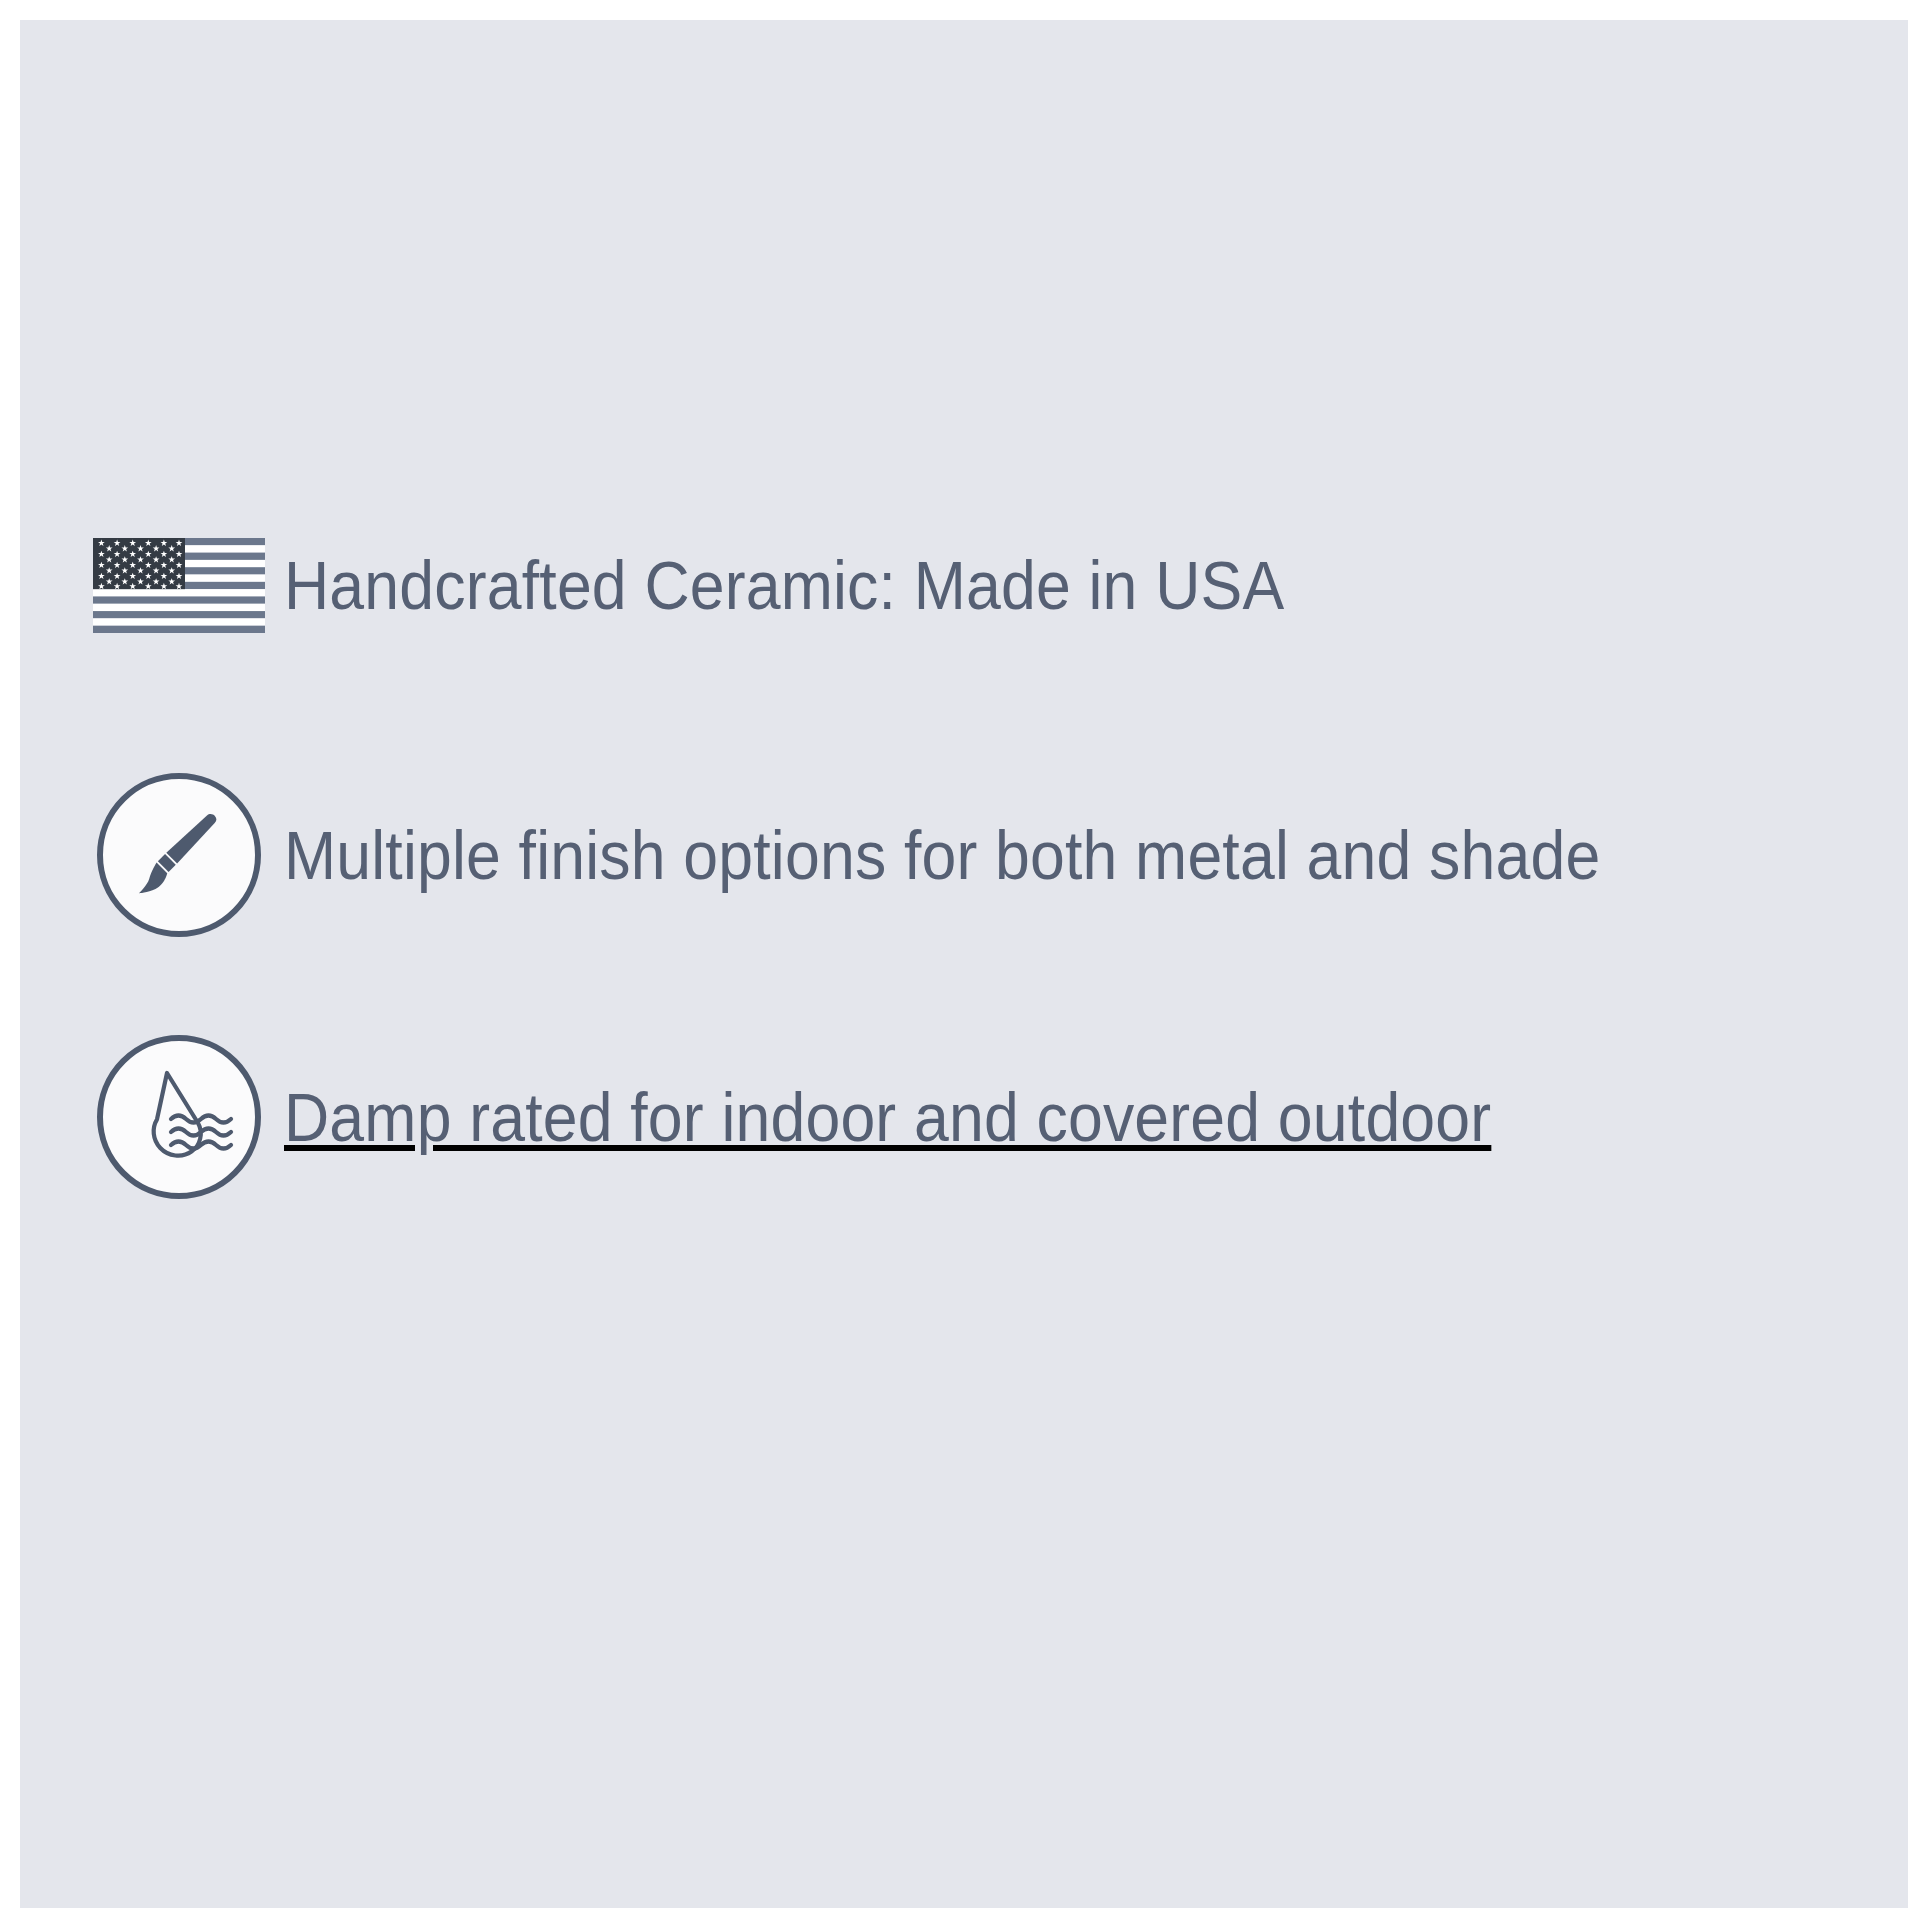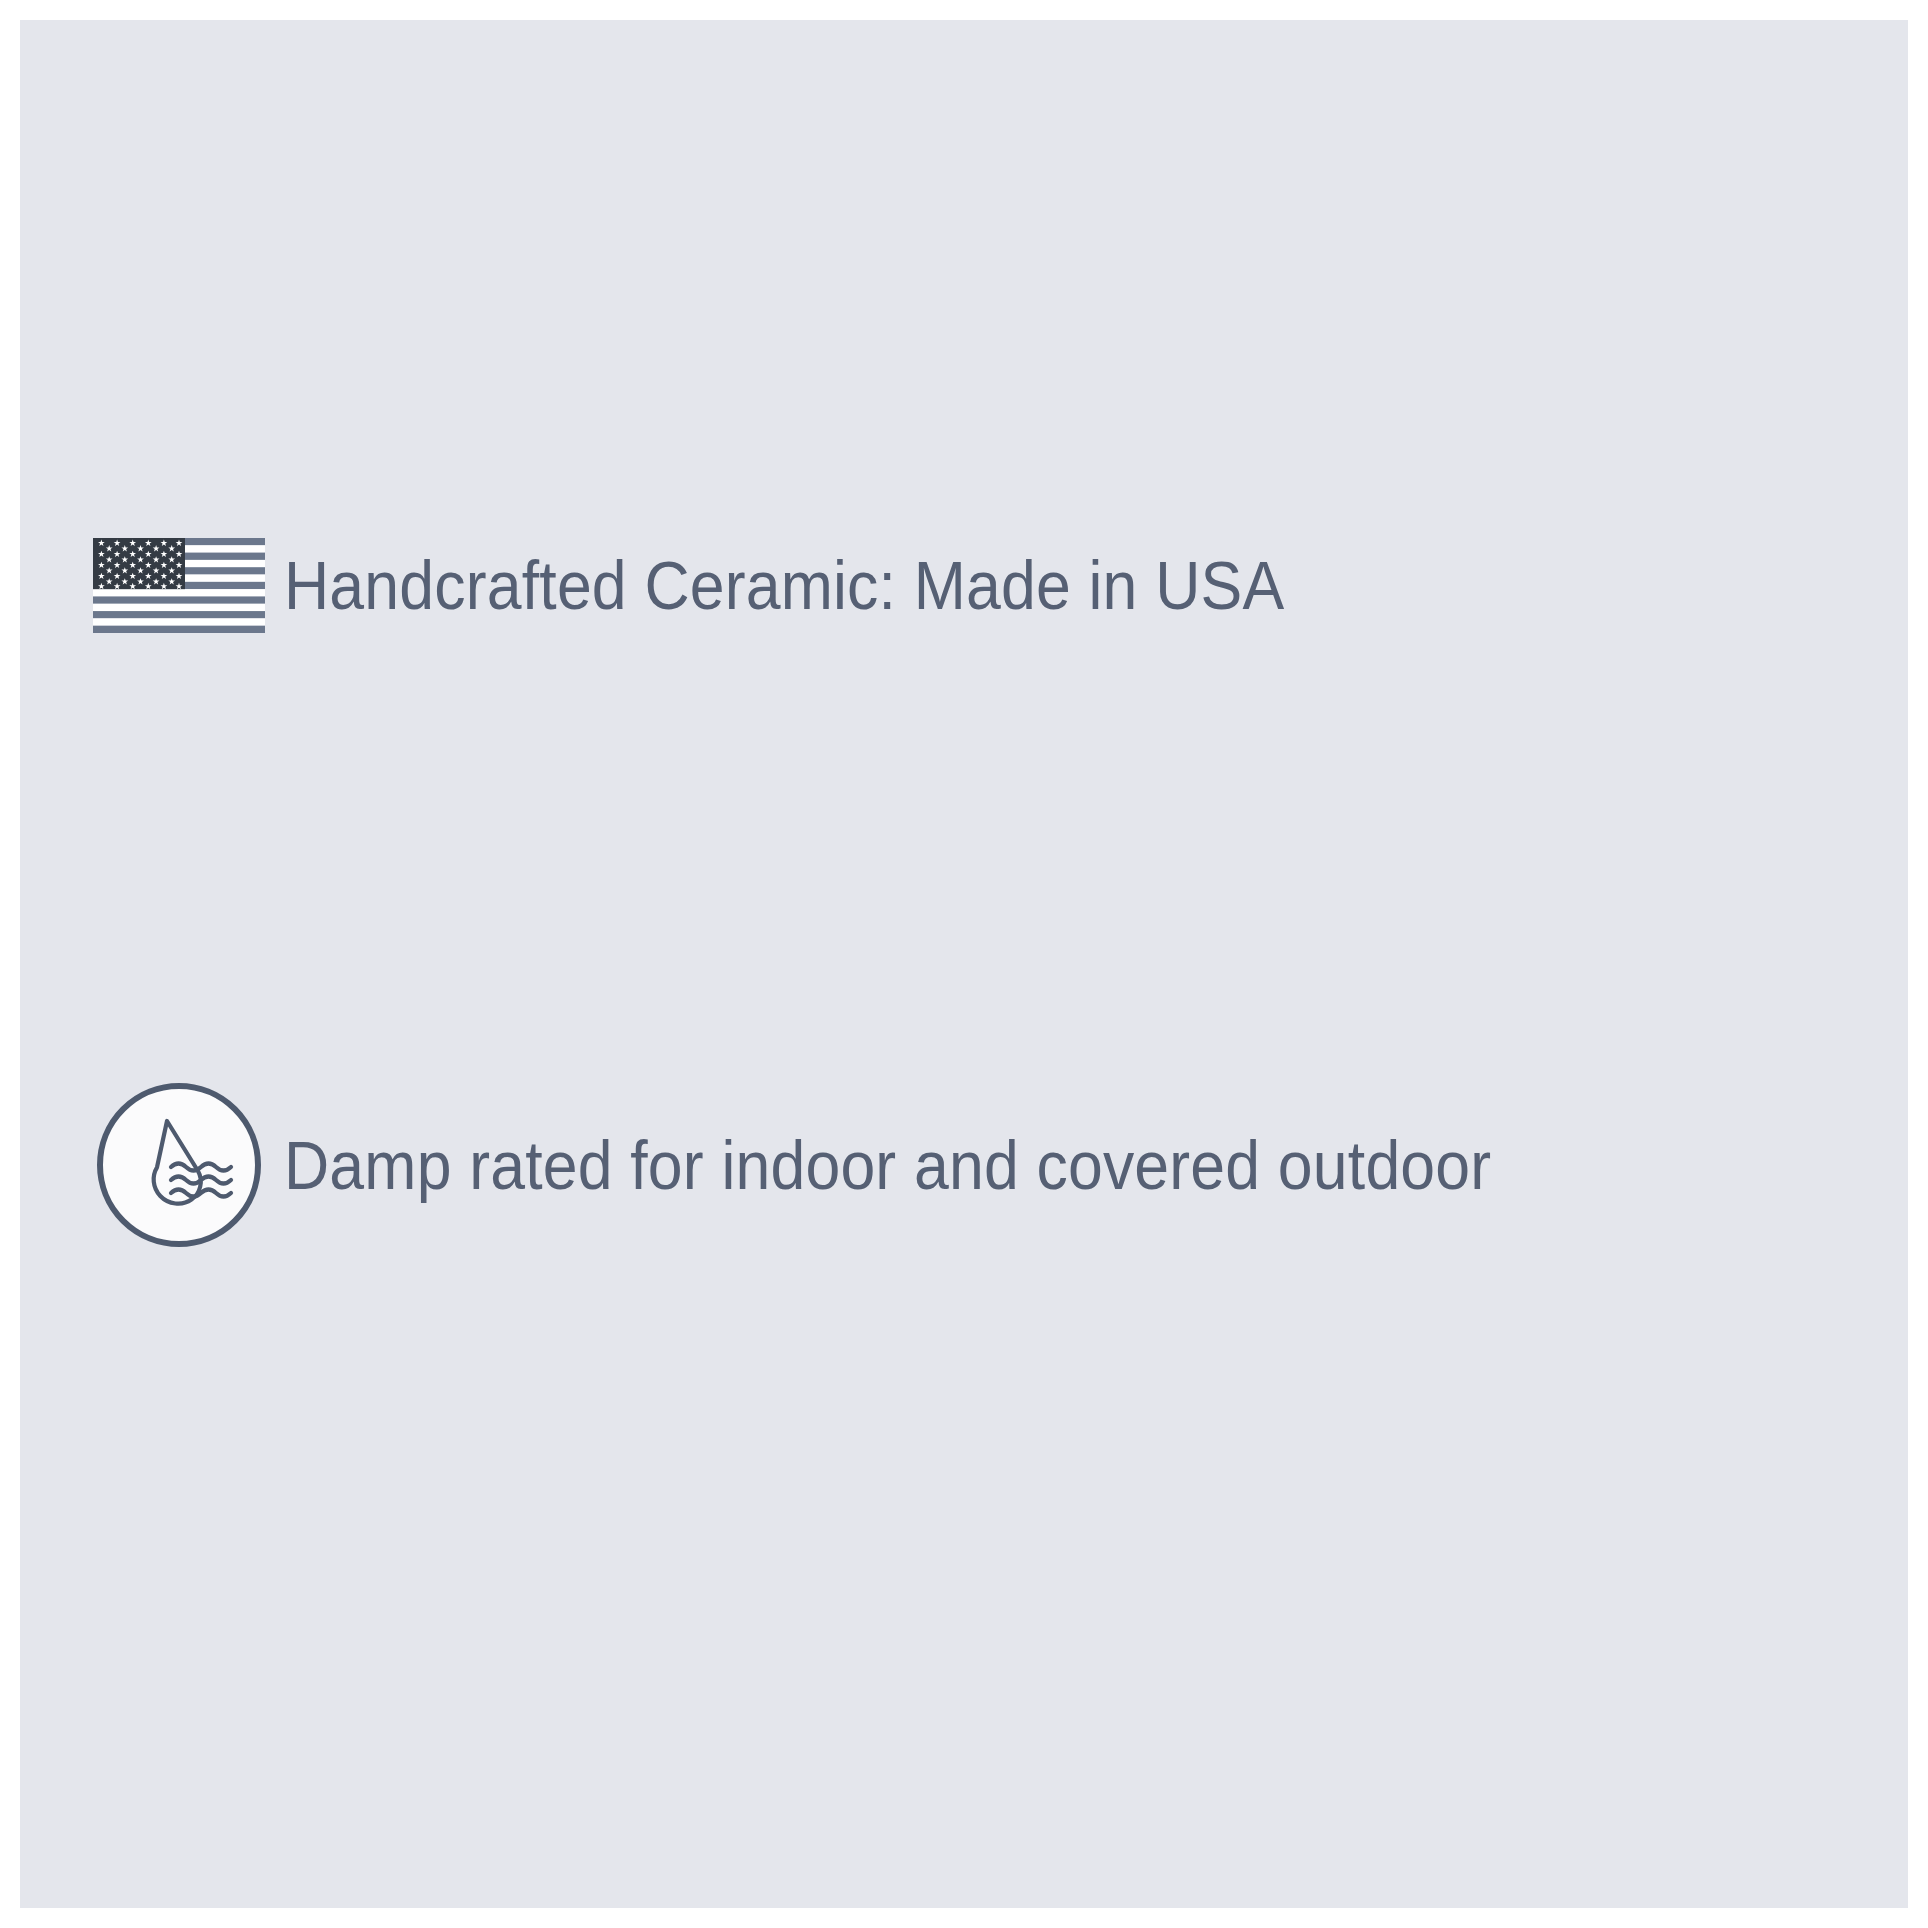--- a/index.html
+++ b/index.html
@@ -59,21 +59,21 @@
     letter-spacing: 0.2px;
     white-space: nowrap;
     transform: scaleX(0.92);
     transform-origin: left center;
     margin-left: 14px;
   }
 
   
   .row-0 { top: 475px; }
   .row-1 { top: 745px; }
-  .row-2 { top: 1055px; }
+  .row-2 { top: 1007px; text-decoration: underline; }
   .row-3 { top: 1365px; }
 
   
   .flag-icon {
     width: 172px;
     height: 95px;
     position: relative;
     display: block;
   }
 
@@ -183,20 +183,35 @@
               <use href="#star5" x="39.7" y="48.3"></use>
             <use href="#star5" x="55.3" y="48.3"></use>
               <use href="#star5" x="70.9" y="48.3"></use>
               <use href="#star5" x="86.0" y="48.3"></use>
           </g>
         </svg>
       </div>
       <div class="feature-text">Handcrafted Ceramic: Made in USA</div>
     </div>
 
+    <div class="feature-row row-1">
+      <div class="icon-slot">
+        <div class="circle-icon">
+          <svg width="104" height="104" viewBox="0 0 100 100" aria-hidden="true">
+
+            <path d="M84.5 12.5 C86.5 14.6 86.4 16.9 84.3 19.3 L48.2 58.2 L37.8 47.8 L76.9 12.0 C79.3 9.9 82.5 10.4 84.5 12.5 Z" fill="#4e5a6e"></path>
+
+            <path d="M36.6 49.1 L46.9 59.4 L40.0 66.3 L29.7 56.0 Z" fill="#4e5a6e"></path>
+
+            <path d="M28.4 57.3 L38.7 67.6 C38.7 67.6 36.5 78.2 27.4 82.8 C19.6 86.7 11.4 86.8 11.4 86.8 C11.4 86.8 19.6 79.0 21.3 73.0 C23.4 65.6 28.4 57.3 28.4 57.3 Z" fill="#4e5a6e"></path>
+          </svg>
+        </div>
+      </div>
+      <div class="feature-text">Multiple finish options for both metal and shade</div>
+    </div>
 
     <div class="feature-row row-2">
       <div class="icon-slot">
         <div class="circle-icon">
           <svg width="112" height="112" viewBox="0 0 112 112" aria-hidden="true">
             <g fill="none" stroke="#4e5a6e" stroke-width="4.2" stroke-linecap="round" stroke-linejoin="round">
 
               <path d="M44 12 L75 62 C80.5 71.7 77.5 84.4 68.5 90.6 C59.0 97.2 45.3 95.5 37.3 87.0 C29.5 78.7 28.8 66.9 34.0 58.3 Z"></path>
 
               <path d="M48 58 q7.5 -7 15 0 q7.5 7 15 0 q7.5 -7 15 0 q7.5 7 15 0"></path>

